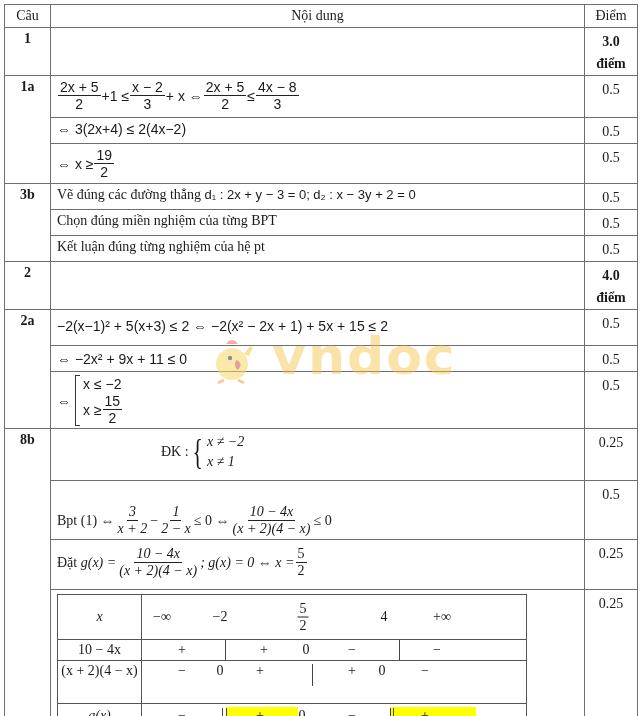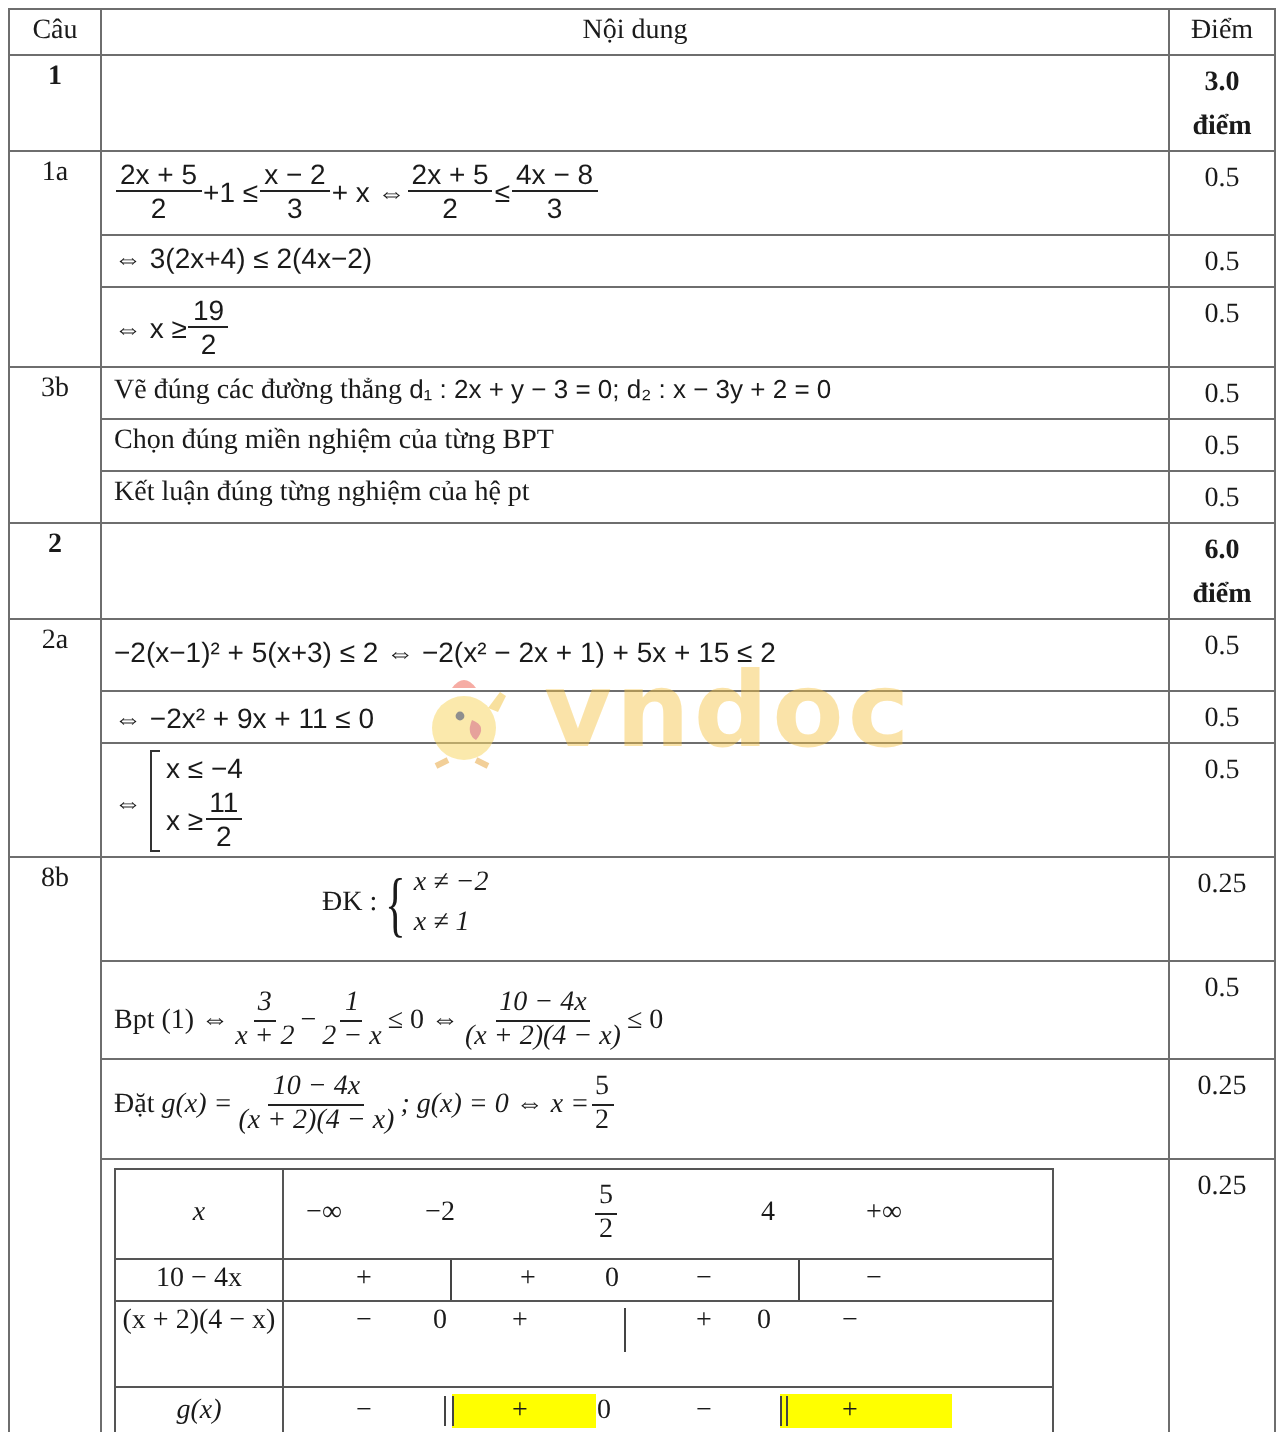--- a/index.html
+++ b/index.html
@@ -3,21 +3,21 @@
 <meta charset="utf-8">
 <style>
   html, body { margin:0; padding:0; background:#ffffff; }
   body { width:640px; height:716px; position:relative; overflow:hidden;
          font-family:"Liberation Serif", serif; color:#1a1a1a; }
   table.main { position:absolute; left:4px; top:4px; width:634px; border-collapse:collapse; table-layout:fixed; }
   table.main td { border:1px solid #6e6e6e; vertical-align:top; padding:0; font-size:14px; }
   .c1 { width:45px; text-align:center; }
   .c3 { width:52px; text-align:center; }
   .hdr td { height:22px; vertical-align:middle !important; text-align:center; }
-  .lbl { padding-top:3px !important; }
+  .lbl { padding-top:3px !important;font-weight:bold; }
   .bold { font-weight:bold; }
   .score { padding-top:3px !important; line-height:22px; }
   .cnt { padding:3px 6px 2px 6px !important; }
   .math { font-family:"Liberation Sans", sans-serif; font-size:13px; }
   .smath { font-family:"Liberation Serif", serif; font-size:14px; }
   .mi { font-style:italic; }
   .frac { display:inline-flex; flex-direction:column; align-items:center; vertical-align:middle; margin:0 1px; }
   .frac .num { border-bottom:1px solid #222; padding:0 2px; line-height:16px; }
   .frac .den { padding:0 2px; line-height:16px; }
   .row-inline { display:flex; align-items:center; flex-wrap:nowrap; white-space:nowrap; }
@@ -120,46 +120,46 @@
   </tr>
   <tr style="height:21px">
     <td class="cnt">Kết luận đúng từng nghiệm của hệ pt</td>
     <td class="c3 score">0.5</td>
   </tr>
 
   <tr style="height:45px">
     <td class="c1 lbl bold">2</td>
     <td></td>
     <td class="c3 score bold">
-      <div>6.0</div>
+      <div>4.0</div>
       <div>điểm</div>
     </td>
   </tr>
 
   <tr style="height:36px">
     <td class="c1 lbl" rowspan="3">2a</td>
     <td class="cnt math" style="padding-top:8px !important">−2(x−1)² + 5(x+3) ≤ 2 ⇔ −2(x² − 2x + 1) + 5x + 15 ≤ 2</td>
     <td class="c3 score">0.5</td>
   </tr>
   <tr style="height:26px">
     <td class="cnt math" style="padding-top:5px !important">⇔ −2x² + 9x + 11 ≤ 0</td>
     <td class="c3 score">0.5</td>
   </tr>
   <tr style="height:56px">
     <td class="cnt math">
       <div class="row-inline">
         <span>⇔</span>
         <span class="bracket">
               <span class="bk"></span>
           <span style="display:flex;flex-direction:column;">
-            <span style="line-height:18px">x ≤ −4</span>
+            <span style="line-height:18px">x ≤ −2</span>
             <span class="row-inline">
                   <span>x ≥</span>
               <span class="frac">
-                    <span class="num">11</span>
+                    <span class="num">15</span>
                     <span class="den">2</span>
                   </span>
             </span>
           </span>
         </span>
       </div>
     </td>
     <td class="c3 score">0.5</td>
   </tr>
 
@@ -174,21 +174,21 @@
                 <span class="mi">x ≠ −2</span>
                 <span class="mi">x ≠ 1</span>
               </span>
         </span>
       </div>
     </td>
     <td class="c3 score">0.25</td>
   </tr>
   <tr style="height:45px">
     <td class="cnt smath">
-      <div class="row-inline" style="margin-top:10px">
+      <div class="row-inline" style="margin-top:20px">
         <span>Bpt (1) ⇔</span>
         <span class="frac mi">
               <span class="num">3</span>
               <span class="den">x + 2</span>
             </span>
         <span>−</span>
         <span class="frac mi">
               <span class="num">1</span>
               <span class="den">2 − x</span>
             </span>

